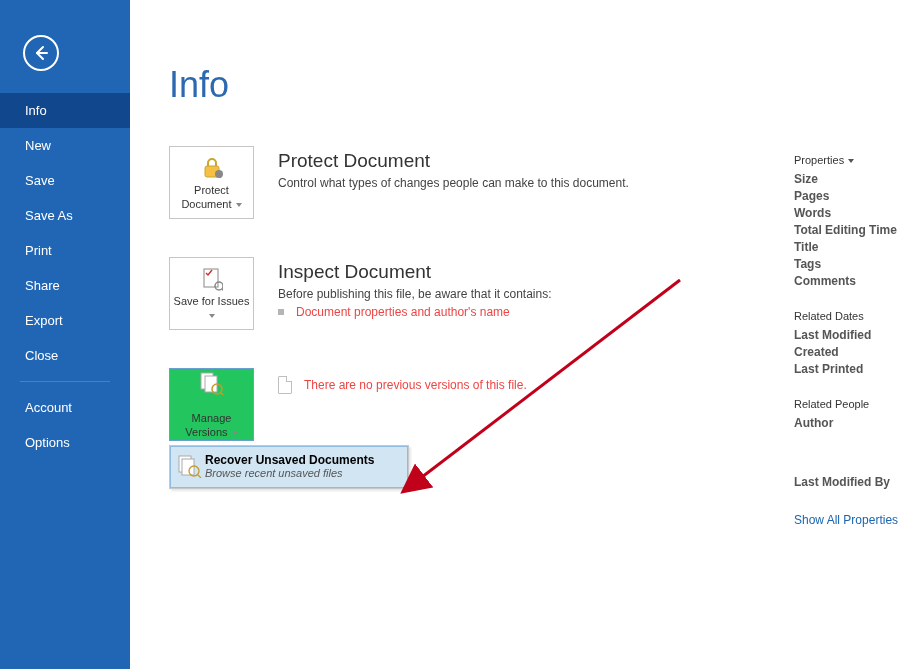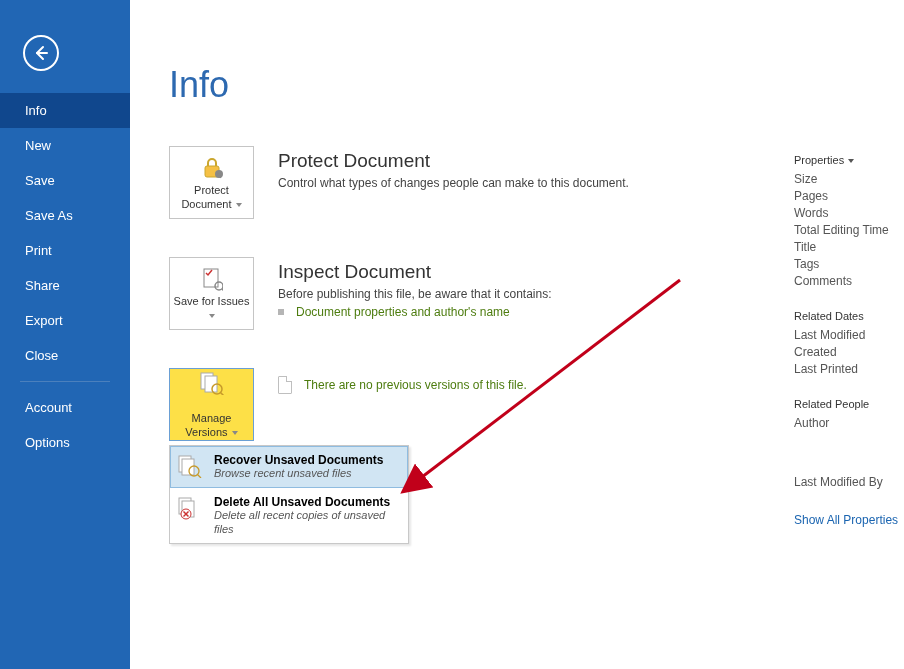--- a/index.html
+++ b/index.html
@@ -60,21 +60,21 @@
       width: 85px; height: 73px;
       border: 1px solid #c5c5c5;
       background: #fff;
       display: flex; flex-direction: column; align-items: center; justify-content: center;
       font-size: 11px; color: #333;
       text-align: center;
       line-height: 1.25;
       cursor: pointer;
     }
     .tile.sel {
-      background: #fde047;
+      background: #22c55e;
       border-color: #6a9fd4;
       gap: 13px;
     }
     .tile-icon {
       height: 28px;
       display: flex; align-items: center; justify-content: center;
       margin-bottom: 2px;
     }
     .section-body {
       margin-left: 24px;
@@ -82,21 +82,21 @@
     }
     .section-heading {
       font-size: 19px; color: #333;
       margin-bottom: 4px;
     }
     .section-text {
       font-size: 12px; color: #444;
     }
     .bullet-row {
       display: flex; align-items: center; gap: 12px;
-      font-size: 12px; color: #4d7c0f;
+      font-size: 12px; color: #ef4444;
       margin-top: 4px;
     }
     .bullet {
       width: 6px; height: 6px; background: #b5b5b5;
     }
     .page-icon {
       width: 14px; height: 18px;
       border: 1px solid #bfbfbf; border-radius: 1px;
       position: relative;
     }
@@ -109,21 +109,21 @@
       position: absolute;
       left: 0; top: 77px;
       width: 240px;
       background: #fff;
       border: 1px solid #c8c8c8;
       box-shadow: 2px 2px 2px rgba(0,0,0,0.1);
     }
     .dd-item {
       display: flex; align-items: flex-start;
       padding: 7px 8px 7px 6px;
-      gap: 10px;
+      gap: 1px;
       cursor: pointer;
     }
     .dd-item.hover {
       background: #d1e5f3;
       border: 1px solid #8fbce0;
       padding: 6px 7px 6px 5px;
     }
     .dd-item .mi {
       width: 28px; height: 26px;
       flex-shrink: 0;
@@ -141,20 +141,21 @@
     }
     .rp-heading {
       color: #333;
       font-size: 11px;
       margin-bottom: 6px;
       margin-top: 22px;
     }
     .rp-heading.first { margin-top: 0; }
     .rp-label {
       margin: 3px 0;
+      font-weight: bold;
     }
     .show-all {
       color: #1a64b0;
       margin-top: 24px;
       cursor: pointer;
     }
     .caret {
       display:inline-block; width:0; height:0;
       border-left:3px solid transparent; border-right:3px solid transparent;
       border-top:4px solid #555;
@@ -260,35 +261,20 @@
               <rect x="5" y="5" width="12" height="16" fill="#fff" stroke="#aaa"></rect>
               <circle cx="17" cy="17" r="5" fill="none" stroke="#c79a2a" stroke-width="1.3"></circle>
               <line x1="20.5" y1="20.5" x2="24" y2="24" stroke="#c79a2a" stroke-width="1.3"></line>
             </svg>
         </span>
         <span>
           <div class="dd-title">Recover Unsaved Documents</div>
           <div class="dd-desc">Browse recent unsaved files</div>
         </span>
       </div>
-      <div class="dd-item">
-        <span class="mi">
-          <svg width="26" height="24" viewBox="0 0 26 24">
-              <rect x="2" y="2" width="12" height="16" fill="#fff" stroke="#aaa"></rect>
-              <rect x="5" y="5" width="12" height="16" fill="#fff" stroke="#aaa"></rect>
-              <circle cx="9" cy="18" r="5" fill="#fff" stroke="#c33"></circle>
-              <line x1="6.5" y1="15.5" x2="11.5" y2="20.5" stroke="#c33" stroke-width="1.5"></line>
-              <line x1="11.5" y1="15.5" x2="6.5" y2="20.5" stroke="#c33" stroke-width="1.5"></line>
-            </svg>
-        </span>
-        <span>
-          <div class="dd-title">Delete All Unsaved Documents</div>
-          <div class="dd-desc">Delete all recent copies of unsaved files</div>
-        </span>
-      </div>
     </div>
   </div>
 
   <div class="right-pane">
     <div class="rp-heading first"><span>Properties</span> <span class="caret"></span></div>
     <div class="rp-label">Size</div>
     <div class="rp-label">Pages</div>
     <div class="rp-label">Words</div>
     <div class="rp-label">Total Editing Time</div>
     <div class="rp-label">Title</div>

